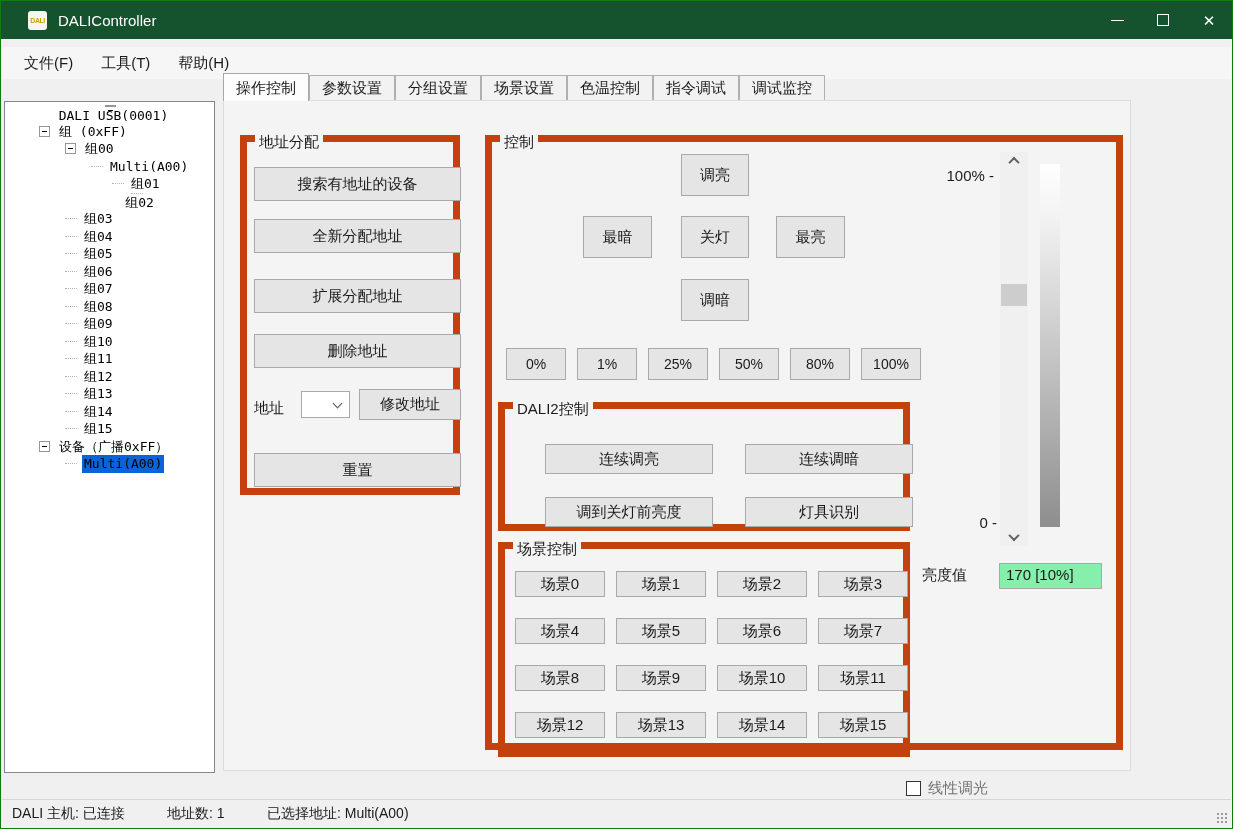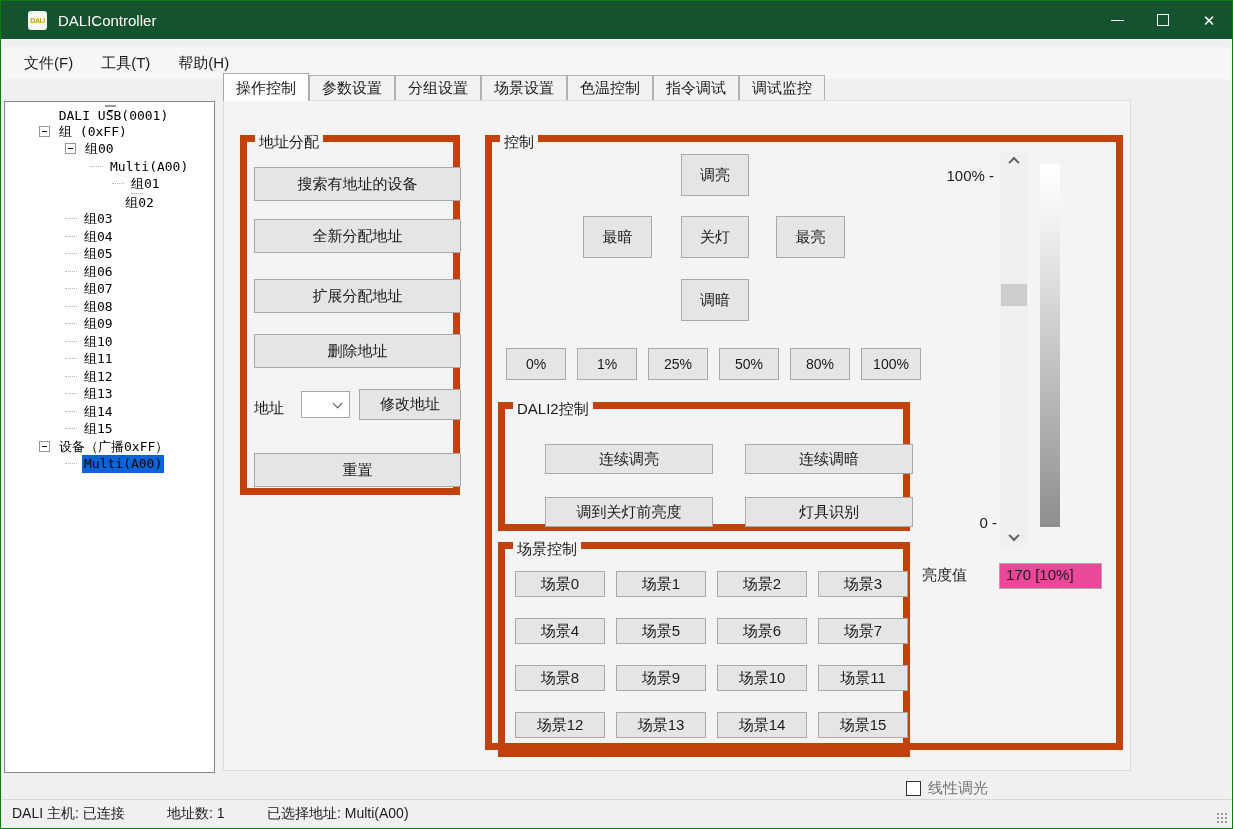--- a/index.html
+++ b/index.html
@@ -76,21 +76,21 @@
   .lbl-0 { position:absolute; left:455px; top:372px; width:50px; text-align:right; font-size:15px; color:#1a1a1a; }
   .vscroll { position:absolute; left:508px; top:10px; width:28px; height:394px; background:#f0f0f0; }
   .scroll-arrow { position:absolute; left:0; width:28px; height:18px; display:flex; align-items:center; justify-content:center; cursor:pointer; }
   .chev { width:8px; height:8px; border-left:2px solid #606060; border-top:2px solid #606060; }
   .chev-up { transform:rotate(45deg) translate(1px,1px); }
   .chev-dn { transform:rotate(225deg) translate(1px,1px); }
   .arrow-up { top:0; } .arrow-dn { bottom:0; }
   .scroll-thumb { position:absolute; left:1px; top:132px; width:26px; height:22px; background:#cdcdcd; cursor:grab; }
   .gradbar { position:absolute; left:548px; top:22px; width:20px; height:363px; background:linear-gradient(to bottom,#ffffff 0%,#f2f2f2 15%,#8e8e8e 100%); }
   .bright-label { position:absolute; left:430px; top:424px; font-size:15px; color:#1a1a1a; }
-  .bright-box { position:absolute; left:507px; top:421px; width:103px; height:26px; background:#ec4899; border:1px solid #a9a9a9; font-size:15px; color:#1a1a1a; padding:2px 0 0 6px; }
+  .bright-box { position:absolute; left:507px; top:421px; width:103px; height:26px; background:#86efac; border:1px solid #a9a9a9; font-size:15px; color:#1a1a1a; padding:2px 0 0 6px; }
 
   
   .chk-row { position:absolute; left:905px; top:778px; display:flex; align-items:center; cursor:pointer; }
   .chk-box { width:15px; height:15px; background:#fff; border:1px solid #333; margin-right:7px; }
   .chk-label { font-size:15px; color:#737373; }
 
   
   .statusbar { position:absolute; left:1px; right:1px; bottom:1px; height:28px; background:#f0f0f0; border-top:1px solid #d7d7d7; }
   .status-item { position:absolute; top:0; line-height:27px; font-size:14px; color:#1a1a1a; white-space:nowrap; }
   .s0{left:10px} .s1{left:165px} .s2{left:265px}

